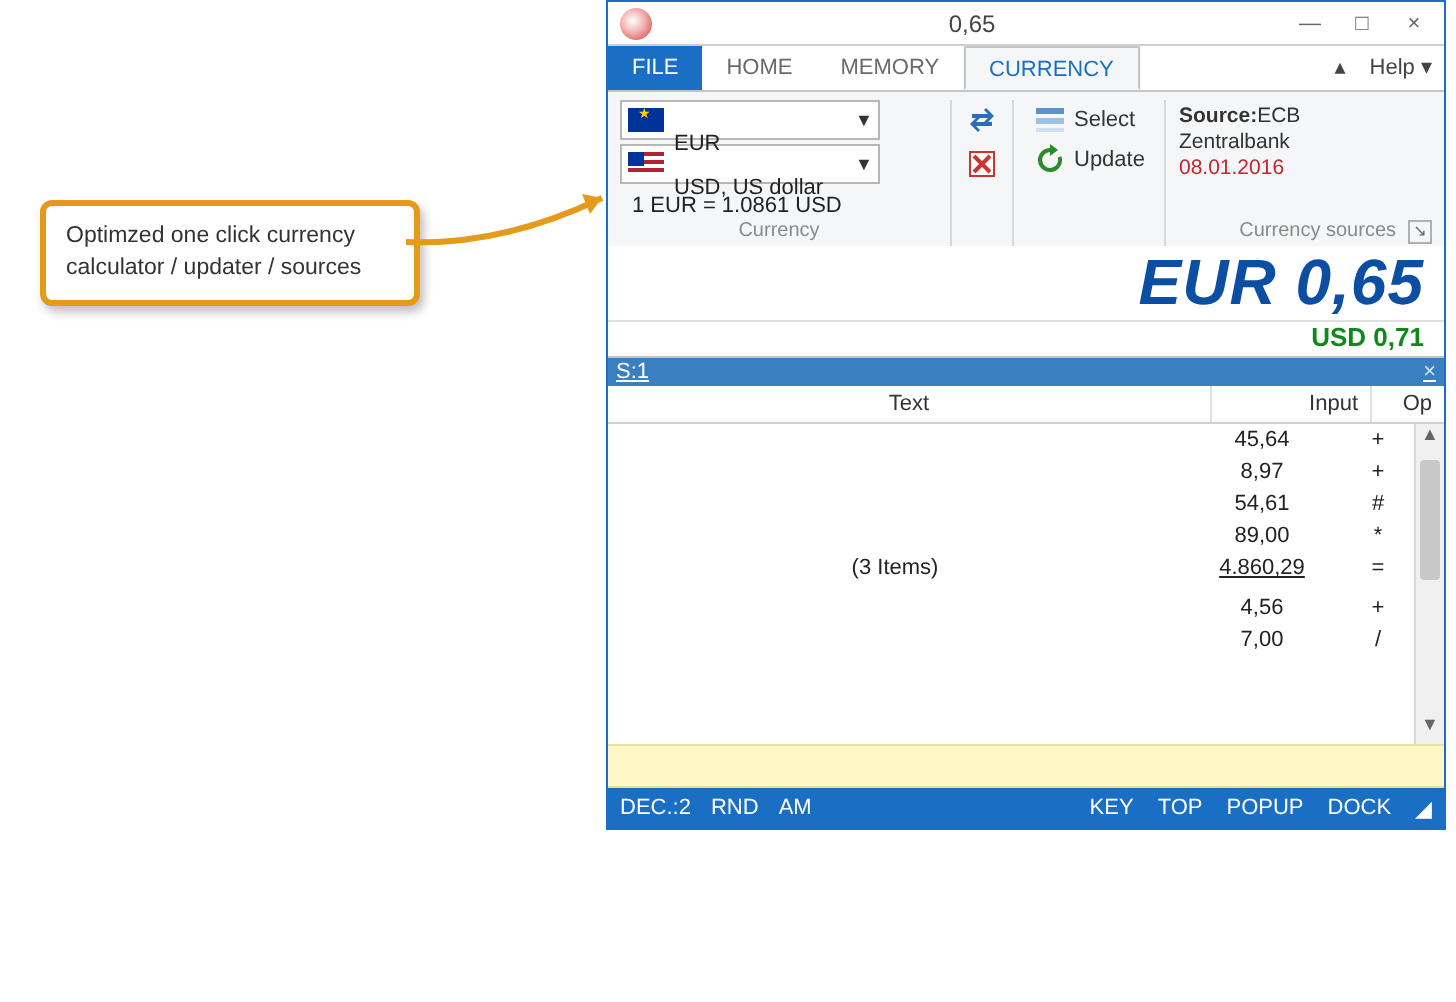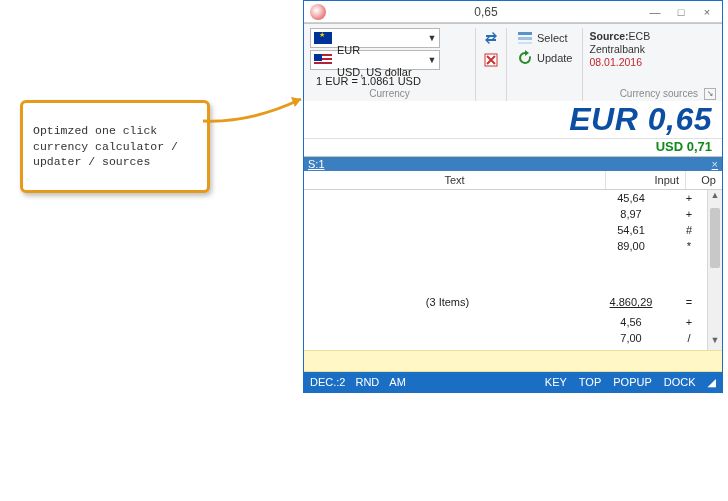--- a/index.html
+++ b/index.html
@@ -178,26 +178,25 @@
     display:flex; gap:10px; align-items:center;
     height: 20px; padding: 0 6px; font-size:11px;
   }
   .statusbar .r { margin-left:auto; display:flex; gap:12px;}
   
   .callout {
     position:absolute;
     background:#fff;
     border: 3px solid #e59a19;
     border-radius: 6px;
-    padding: 20px 10px;
+    padding: 8px 10px;
     font-size: 11.5px;
     color: #333;
     box-shadow: 2px 3px 5px rgba(0,0,0,.25);
     line-height: 1.35;
-    font-family: Liberation Mono, monospace;
   }
   .callout svg.tail { position:absolute; }
   .highlight-box {
     position:absolute;
     border: 3px solid #e59a19;
     border-radius: 4px;
     pointer-events: none;
   }
   .scroll-stub {
     position:absolute; right:0; top:0; bottom:0; width:15px; background:#f0f0f0;
@@ -232,20 +231,29 @@
 <div class="window">
 
   <div class="titlebar">
     <div class="icon"></div>
     <div class="title">0,65</div>
     <div class="winbtn">—</div>
     <div class="winbtn">□</div>
     <div class="winbtn">×</div>
   </div>
 
+  <div class="ribbon-tabs">
+    <div class="tab file">FILE</div>
+    <div class="tab">HOME</div>
+    <div class="tab">MEMORY</div>
+    <div class="tab active">CURRENCY</div>
+    <div class="spacer"></div>
+    <div class="chev">▴</div>
+    <div class="help"><span>Help</span> ▾</div>
+  </div>
 
   <div class="ribbon-body">
 
     <div class="ribbon-group" style="width:168px;">
       <div>
         <div class="combo">
           <div class="flag flag-eu"></div>
           <div class="text">EUR</div>
           <div class="arrow">▼</div>
         </div>
@@ -331,21 +339,21 @@
         <div class="hrow" style="padding-right: 15px;">
           <div class="c1"></div>
           <div class="c2">54,61</div>
           <div class="c3">#</div>
         </div>
         <div class="hrow" style="padding-right: 15px;">
           <div class="c1"></div>
           <div class="c2">89,00</div>
           <div class="c3">*</div>
         </div>
-        <div class="hrow total" style="padding-right: 15px; margin-top: 40px;">
+        <div class="hrow total" style="padding-right: 15px;">
           <div class="c1">(3 Items)</div>
           <div class="c2">4.860,29</div>
           <div class="c3">=</div>
         </div>
         <div class="hrow" style="padding-right: 15px;">
           <div class="c1"></div>
           <div class="c2"></div>
           <div class="c3"></div>
         </div>
         <div class="hrow" style="padding-right: 15px;">

